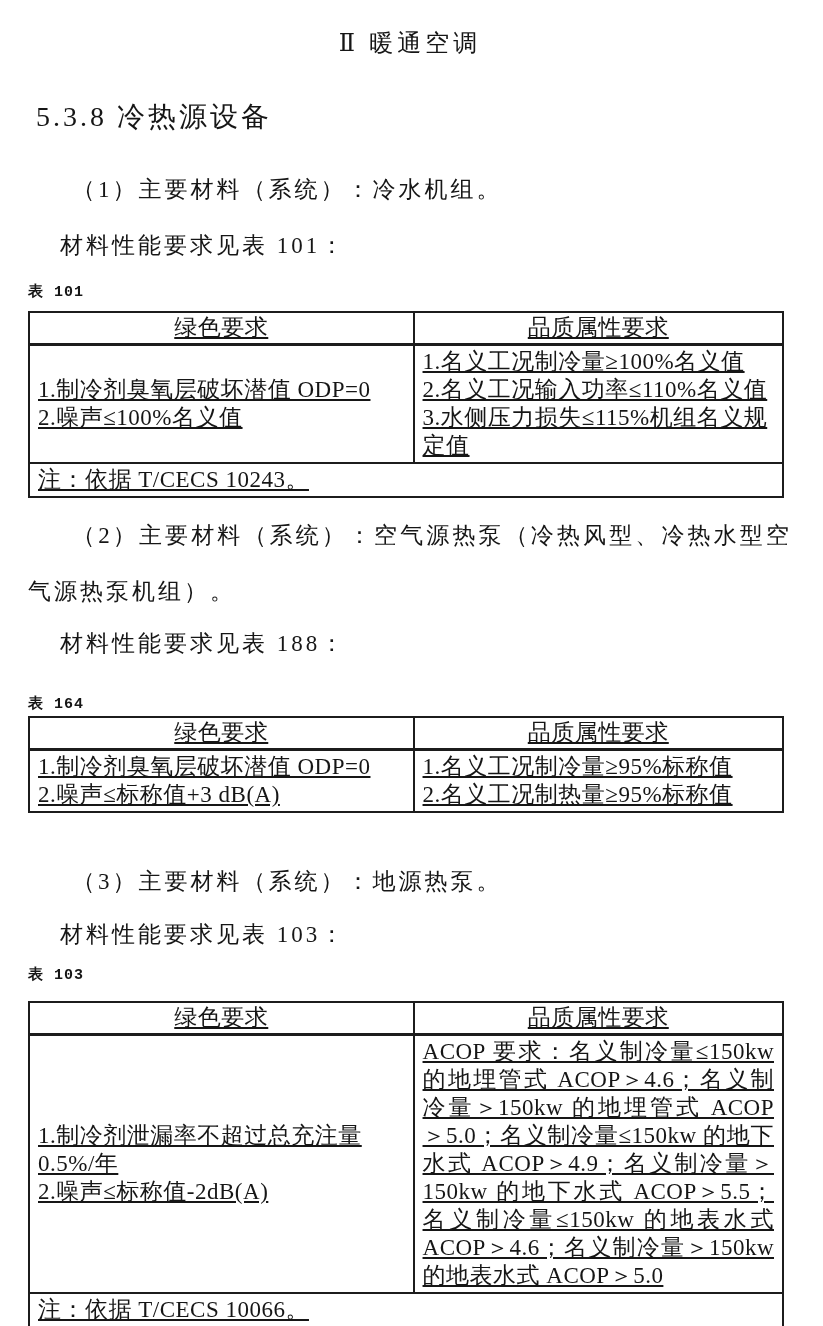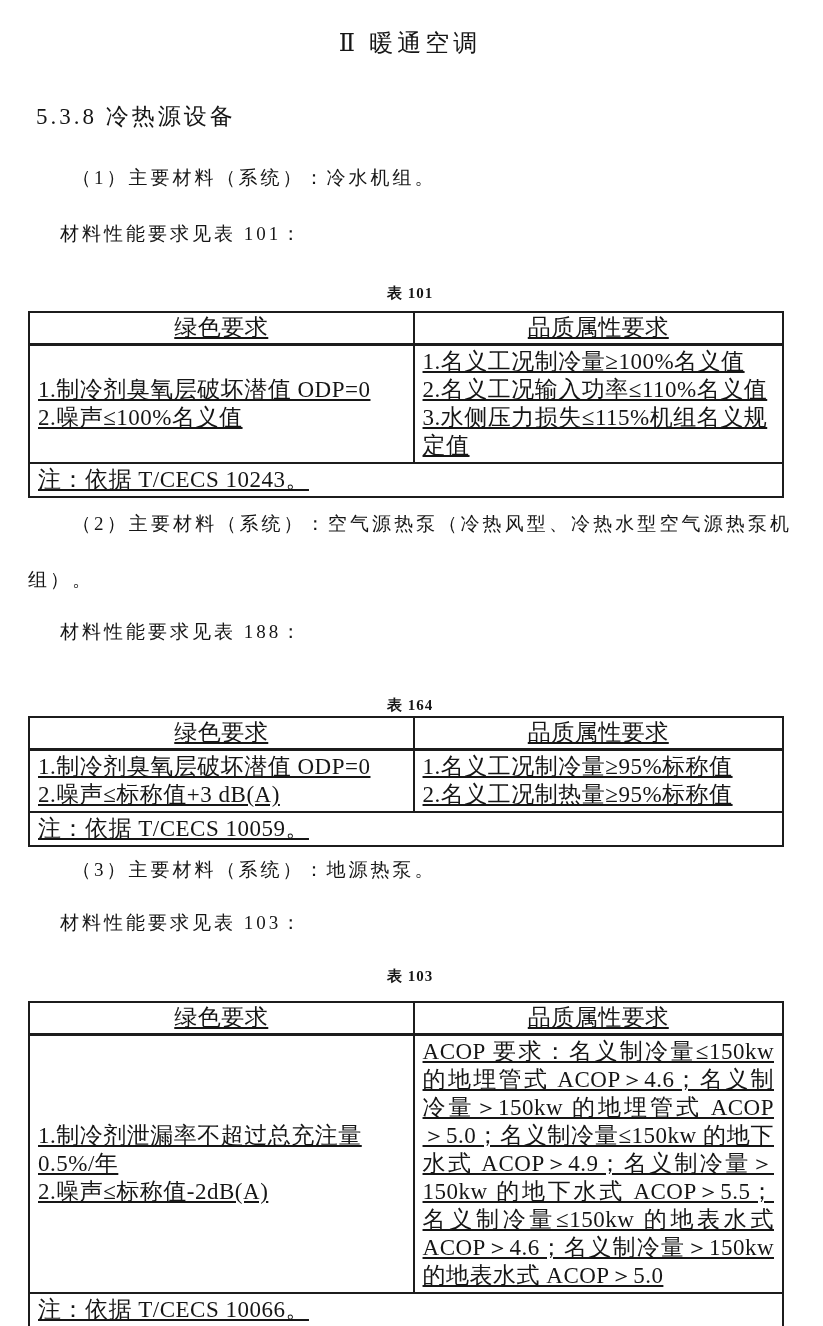--- a/index.html
+++ b/index.html
@@ -19,51 +19,52 @@
 
   .doc-title {
     top: 28px;
     font-size: 24px; line-height: 30px;
     text-align: center;
     letter-spacing: 4px;
     font-weight: normal;
   }
   .section-heading {
     top: 102px; left: 36px; width: 756px;
-    font-size: 23px; line-height: 30px;
+    font-size: 28px; line-height: 30px;
     letter-spacing: 3px;
     font-weight: normal;
   }
   .para {
-    font-size: 19px; line-height: 30px;
+    font-size: 23px; line-height: 30px;
     letter-spacing: 3px;
     text-align: justify;
+    margin-top: 12px;
   }
   .para-num { text-indent: 44px; }
   .para-wrap { line-height: 56px; }
   .para-ref { text-indent: 32px; }
 
   .b-p1  { top: 163px; }
   .b-ref1{ top: 219px; }
   .b-cap1{ top: 283px; }
   .b-tbl1{ top: 311px; }
   .b-p2  { top: 496px; }
   .b-ref2{ top: 617px; }
   .b-cap2{ top: 695px; }
   .b-tbl2{ top: 716px; }
   .b-p3  { top: 855px; }
   .b-ref3{ top: 908px; }
   .b-cap3{ top: 966px; }
   .b-tbl3{ top: 1001px; }
 
   .tbl-caption {
-    font-family: Liberation Serif, serif;
+    font-family: Liberation Mono, monospace;
     font-size: 15px; line-height: 20px;
     font-weight: bold;
-    text-align: center;
+    text-align: left;
     letter-spacing: 1px;
   }
   table.req-table {
     width: 756px;
     border-collapse: collapse;
     table-layout: fixed;
     font-size: 23px;
     letter-spacing: 0.5px;
     text-decoration: underline;
   }
@@ -148,23 +149,20 @@
           <th>品质属性要求</th>
         </tr>
       </thead>
       <tbody>
         <tr>
           <td class="cell">1.制冷剂臭氧层破坏潜值 ODP=0
 2.噪声≤标称值+3 dB(A)</td>
           <td class="cell">1.名义工况制冷量≥95%标称值
 2.名义工况制热量≥95%标称值</td>
         </tr>
-        <tr>
-          <td class="note" colspan="2">注：依据 T/CECS 10059。</td>
-        </tr>
       </tbody>
     </table>
   </div>
 
   <div class="abs para para-num b-p3">（3）主要材料（系统）：地源热泵。</div>
   <div class="abs para para-ref b-ref3">材料性能要求见表 103：</div>
   <div class="abs tbl-caption b-cap3">表 103</div>
   <div class="abs b-tbl3">
     <table class="req-table">
       <colgroup>

